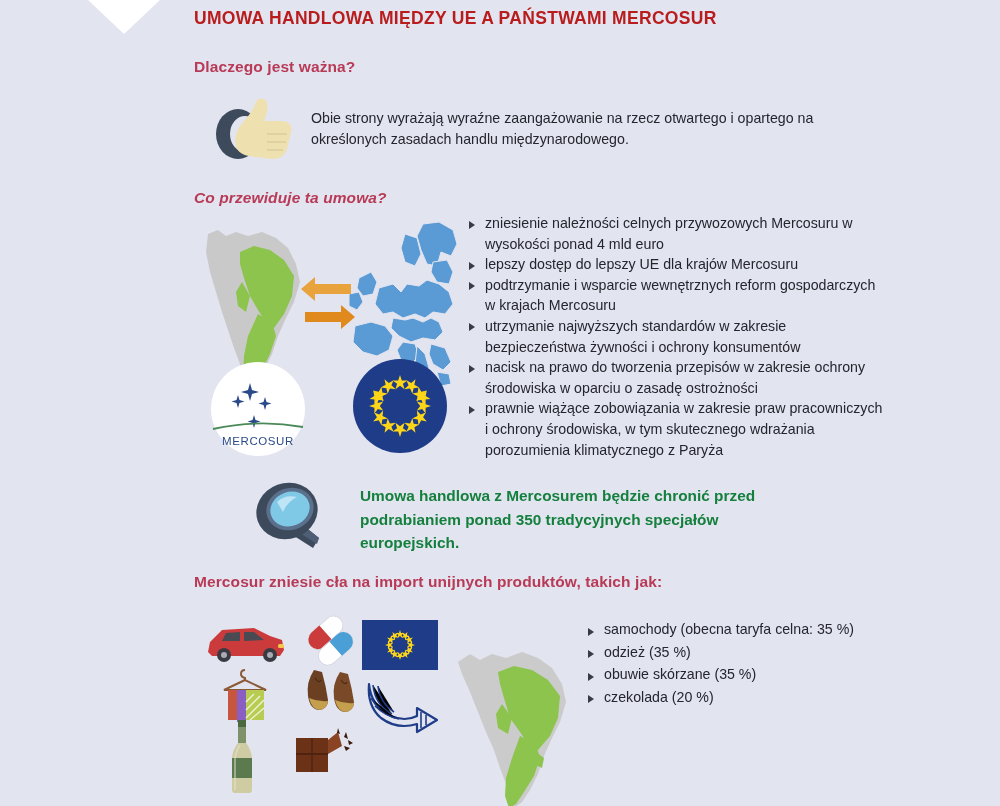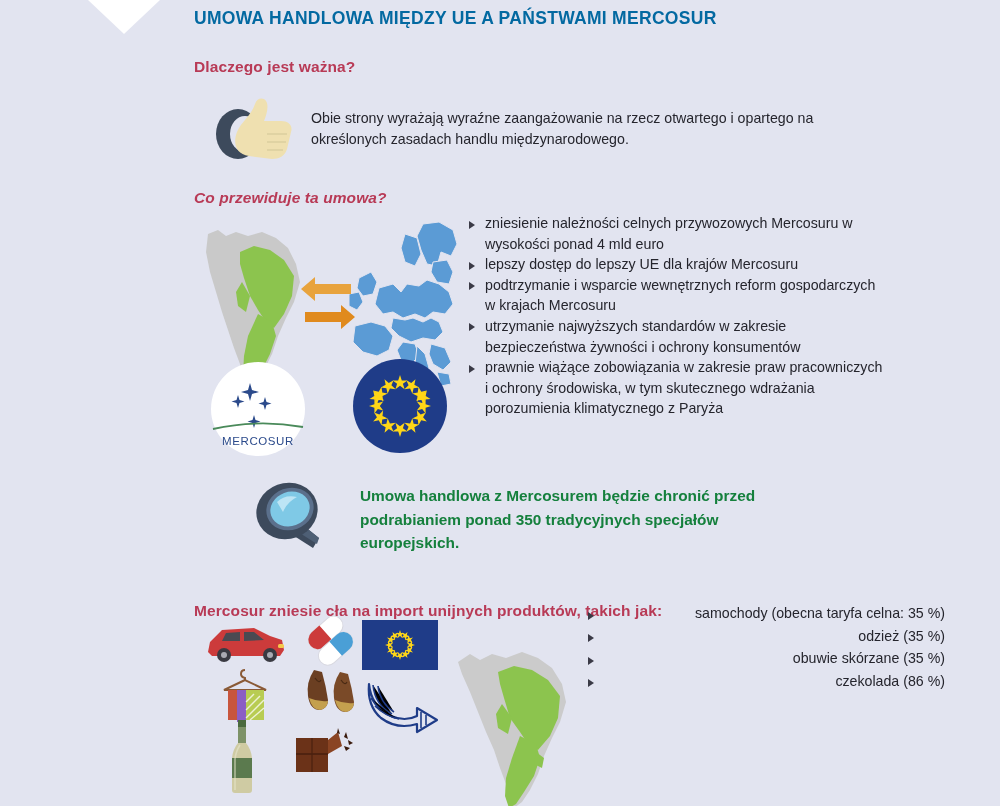--- a/index.html
+++ b/index.html
@@ -29,32 +29,32 @@
   }
 
   
   .page-title {
     position: absolute;
     left: 194px;
     top: 8px;
     font-size: 17.5px;
     font-weight: bold;
     letter-spacing: 0.3px;
-    color: #0369a1;
+    color: #b91c1c;
   }
   .section-heading {
     position: absolute;
     font-size: 15.5px;
     font-weight: bold;
     color: #b83a56;
     letter-spacing: 0.1px;
   }
   #h-why  { left: 194px; top: 58px; text-align: right; }
   #h-what { left: 194px; top: 189px; font-style: italic; }
-  #h-merc { left: 194px; top: 602px; }
+  #h-merc { left: 194px; top: 573px; }
 
   .intro-para {
     position: absolute;
     left: 311px;
     top: 108px;
     width: 520px;
     font-size: 14.2px;
     line-height: 21px;
     color: #25252d;
   }
@@ -90,21 +90,21 @@
     position: absolute;
     left: 3px;
     top: 7.5px;
     width: 0;
     height: 0;
     border-top: 4.5px solid transparent;
     border-bottom: 4.5px solid transparent;
     border-left: 6px solid #3a3a46;
   }
   #agreement-bullets { left: 466px; top: 213px; width: 420px; }
-  #product-bullets   { left: 585px; top: 604px; width: 360px; text-align: right; }
+  #product-bullets   { left: 585px; top: 620px; width: 360px; }
   #product-bullets li { line-height: 19px; margin-bottom: 3.5px; }
 
   
   .ill { position: absolute; }
 
   
   #thumbs-up { left: 205px; top: 94px; width: 100px; height: 70px; }
 
   
   #sa-map-top { left: 196px; top: 218px; width: 130px; height: 175px; }
@@ -225,20 +225,21 @@
       </g>
     </g>
   </svg>
 </div>
 
 <ul class="bullets" id="agreement-bullets">
   <li>zniesienie należności celnych przywozowych Mercosuru w wysokości ponad 4 mld euro</li>
   <li>lepszy dostęp do lepszy UE dla krajów Mercosuru</li>
   <li>podtrzymanie i wsparcie wewnętrznych reform gospodarczych w krajach Mercosuru</li>
   <li>utrzymanie najwyższych standardów w zakresie bezpieczeństwa żywności i ochrony konsumentów</li>
+  <li>nacisk na prawo do tworzenia przepisów w zakresie ochrony środowiska w oparciu o zasadę ostrożności</li>
   <li>prawnie wiążące zobowiązania w zakresie praw pracowniczych i ochrony środowiska, w tym skutecznego wdrażania porozumienia klimatycznego z Paryża</li>
 </ul>
 
 <div class="ill" id="magnifier">
   <svg viewBox="0 0 96 78" width="96" height="78">
     <path d="M52 44 L72 60 L66 70 L44 56 Z" fill="#3d4a5c"></path>
     <path d="M52 44 L72 60 L70 66 L48 52 Z" fill="#4e5f75"></path>
     <ellipse cx="40" cy="33" rx="31" ry="28" fill="#3d4a5c" transform="rotate(-20 40 33)"></ellipse>
     <ellipse cx="43" cy="31" rx="24" ry="21" fill="#5b708c" transform="rotate(-20 43 31)"></ellipse>
     <ellipse cx="43" cy="31" rx="20" ry="17" fill="#7fc9e6" transform="rotate(-20 43 31)"></ellipse>
@@ -369,14 +370,14 @@
     <path d="M70 96 L86 104 L90 118 L84 136 L74 152 L66 164 L59 168 L55 156 L56 138 L62 118 Z" fill="#8cc44e"></path>
     <path d="M52 64 L62 78 L58 94 L48 88 L46 74 Z" fill="#8cc44e"></path>
     <path d="M86 112 L94 118 L92 128 L84 124 Z" fill="#8cc44e"></path>
   </svg>
 </div>
 
 <ul class="bullets" id="product-bullets">
   <li>samochody (obecna taryfa celna: 35 %)</li>
   <li>odzież (35 %)</li>
   <li>obuwie skórzane (35 %)</li>
-  <li>czekolada (86 %)</li>
+  <li>czekolada (20 %)</li>
 </ul>
 
 </body></html>

